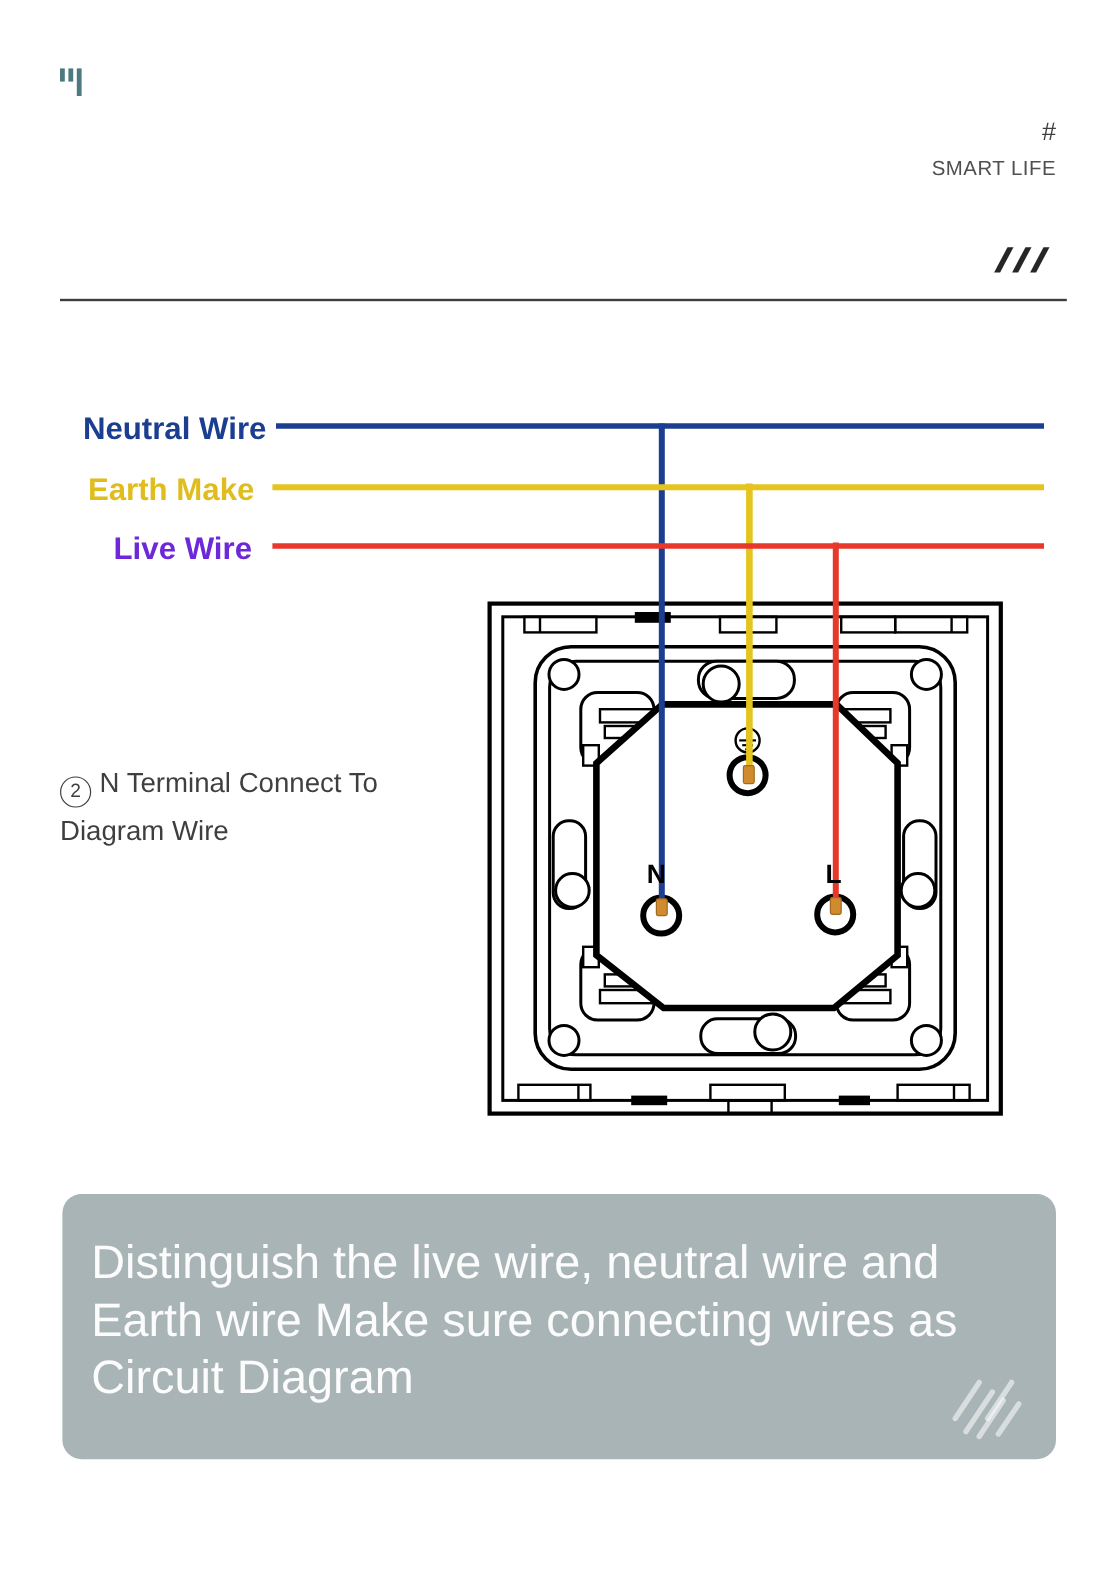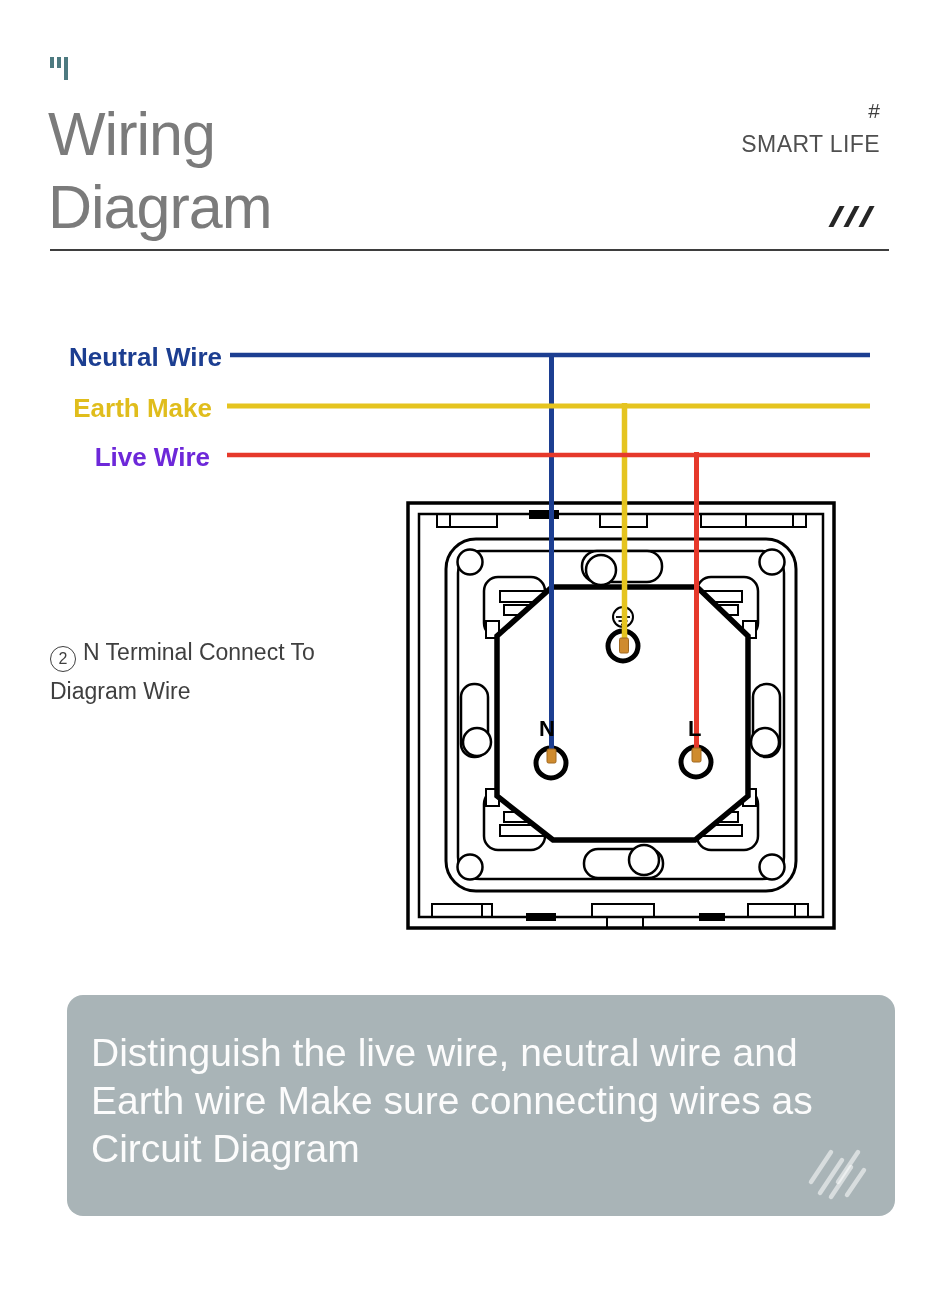--- a/index.html
+++ b/index.html
@@ -11,21 +11,21 @@
   .logo-bars .b{position:absolute;top:0;background:#4d7a80;}
   .logo-bars .b1{left:0;width:4px;height:11px;}
   .logo-bars .b2{left:7px;width:4px;height:11px;}
   .logo-bars .b3{left:14px;width:4px;height:23px;}
 
   .page-title{position:absolute;left:48px;top:98px;width:320px;
     font-size:61px;line-height:73px;font-weight:500;color:#7b7b7b;letter-spacing:-1px;}
 
   .brand-block{position:absolute;right:50px;top:100px;text-align:right;color:#4a4a4a;}
   .hash{font-size:21px;font-weight:500;color:#3f3f3f;line-height:22px;}
-  .brand-name{margin-top:9px;font-size:23px;font-weight:500;letter-spacing:0.4px;color:#4f4f4f;}
+  .brand-name{margin-top:9px;font-size:17px;font-weight:500;letter-spacing:0.4px;color:#4f4f4f;}
 
   .slashes{position:absolute;right:52px;top:206px;width:46px;height:21px;}
   .slashes .s{position:absolute;top:0;width:5px;height:21px;background:#262626;transform:skewX(-28deg);}
   .slashes .s1{left:2px;} .slashes .s2{left:17px;} .slashes .s3{left:32px;}
 
   .title-divider{position:absolute;left:50px;top:249px;width:839px;height:2px;background:#3e3e3e;}
 
   
   .wire-label{position:absolute;font-size:26px;font-weight:600;white-space:nowrap;}
   .lbl-neutral{right:708px;top:342px;color:#1c3e91;}
@@ -45,37 +45,36 @@
   .note{margin:0;}
   .note-num{display:inline-flex;align-items:center;justify-content:center;
     width:24px;height:24px;border:1.6px solid #3f3f3f;border-radius:50%;
     font-size:16px;line-height:1;margin-right:7px;vertical-align:-4px;}
   .earth-sym{display:inline-flex;align-items:center;justify-content:center;
     width:24px;height:24px;border:1.6px solid #3f3f3f;border-radius:50%;
     margin-right:7px;vertical-align:-4px;}
 
   
   .footer-box{position:absolute;left:52px;top:995px;width:828px;height:221px;
-    background:#a9b4b7;border-radius:16px;margin-left:15px;}
+    background:#a9b4b7;border-radius:16px;}
   .footer-text{position:absolute;left:24px;top:34px;width:790px;
     font-size:39px;line-height:48px;color:#fcfcfc;}
   .hatch{position:absolute;right:24px;bottom:14px;width:64px;height:58px;}
 </style>
 </head>
 <body>
 
 <div class="page">
 
   <div class="logo-bars">
     <div class="b b1"></div>
       <div class="b b2"></div>
       <div class="b b3"></div>
   </div>
 
-  <h1 class="page-title" style="margin:0;">Wiring Diagram</h1>
 
   <div class="brand-block">
     <div class="hash">#</div>
     <div class="brand-name">SMART LIFE</div>
   </div>
 
   <div class="slashes">
     <div class="s s1"></div>
       <div class="s s2"></div>
       <div class="s s3"></div>

